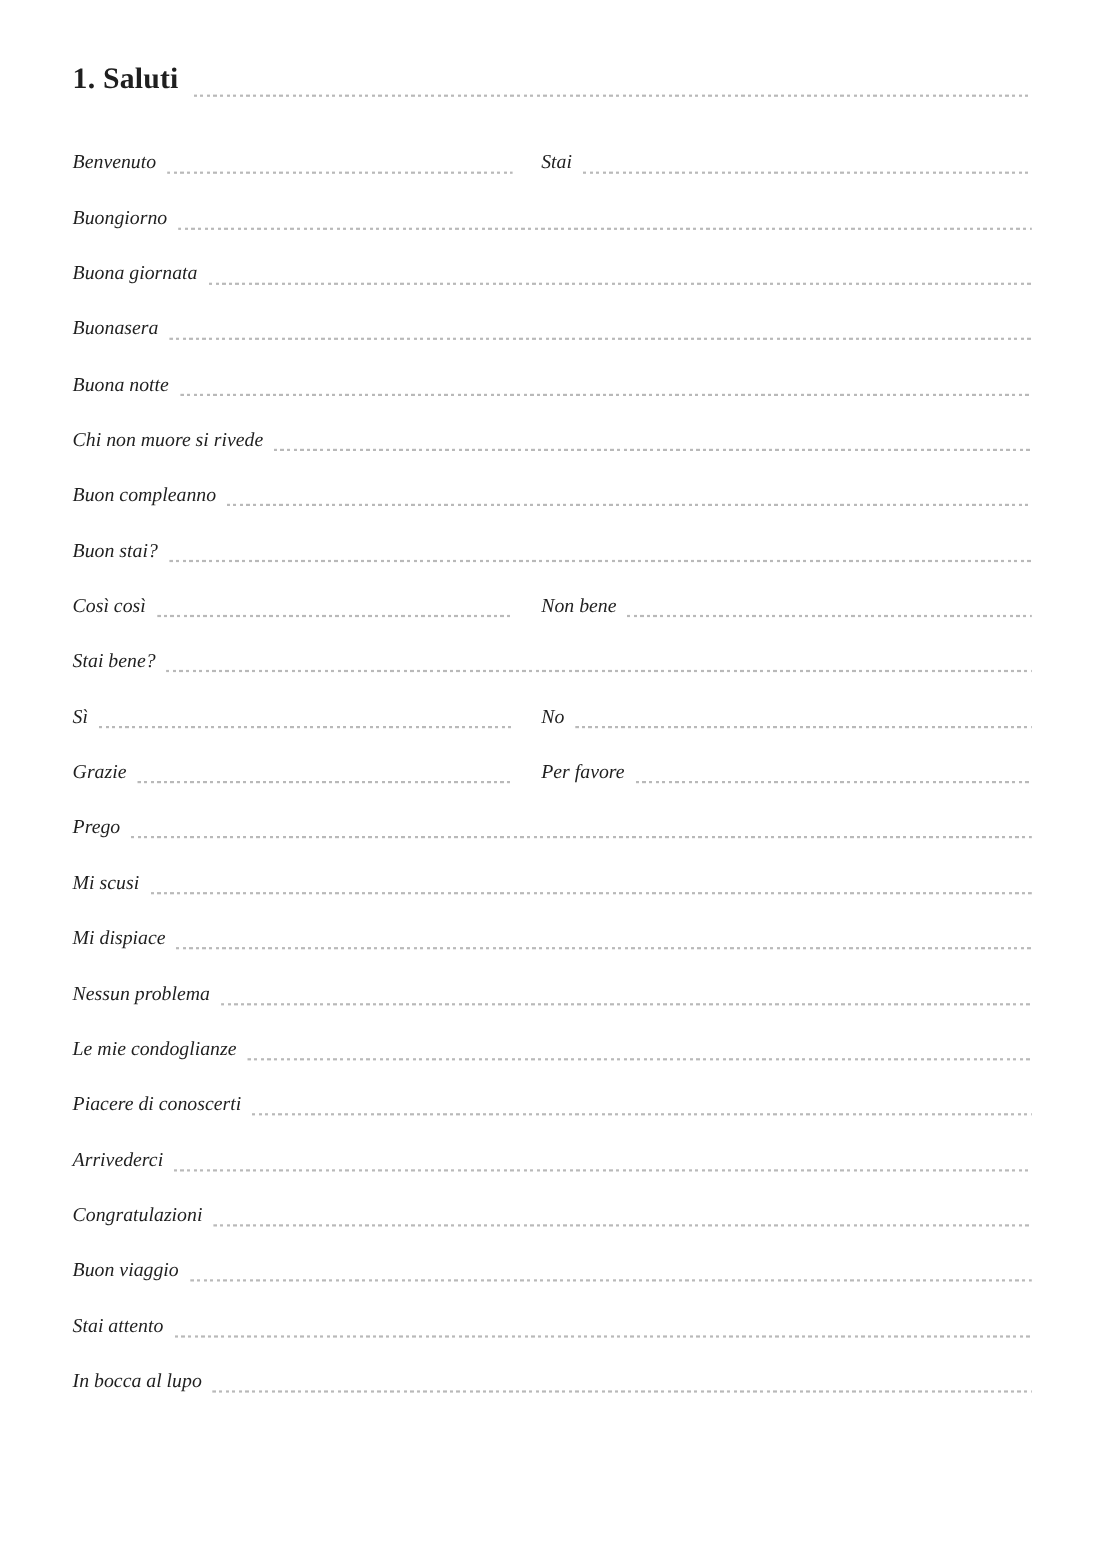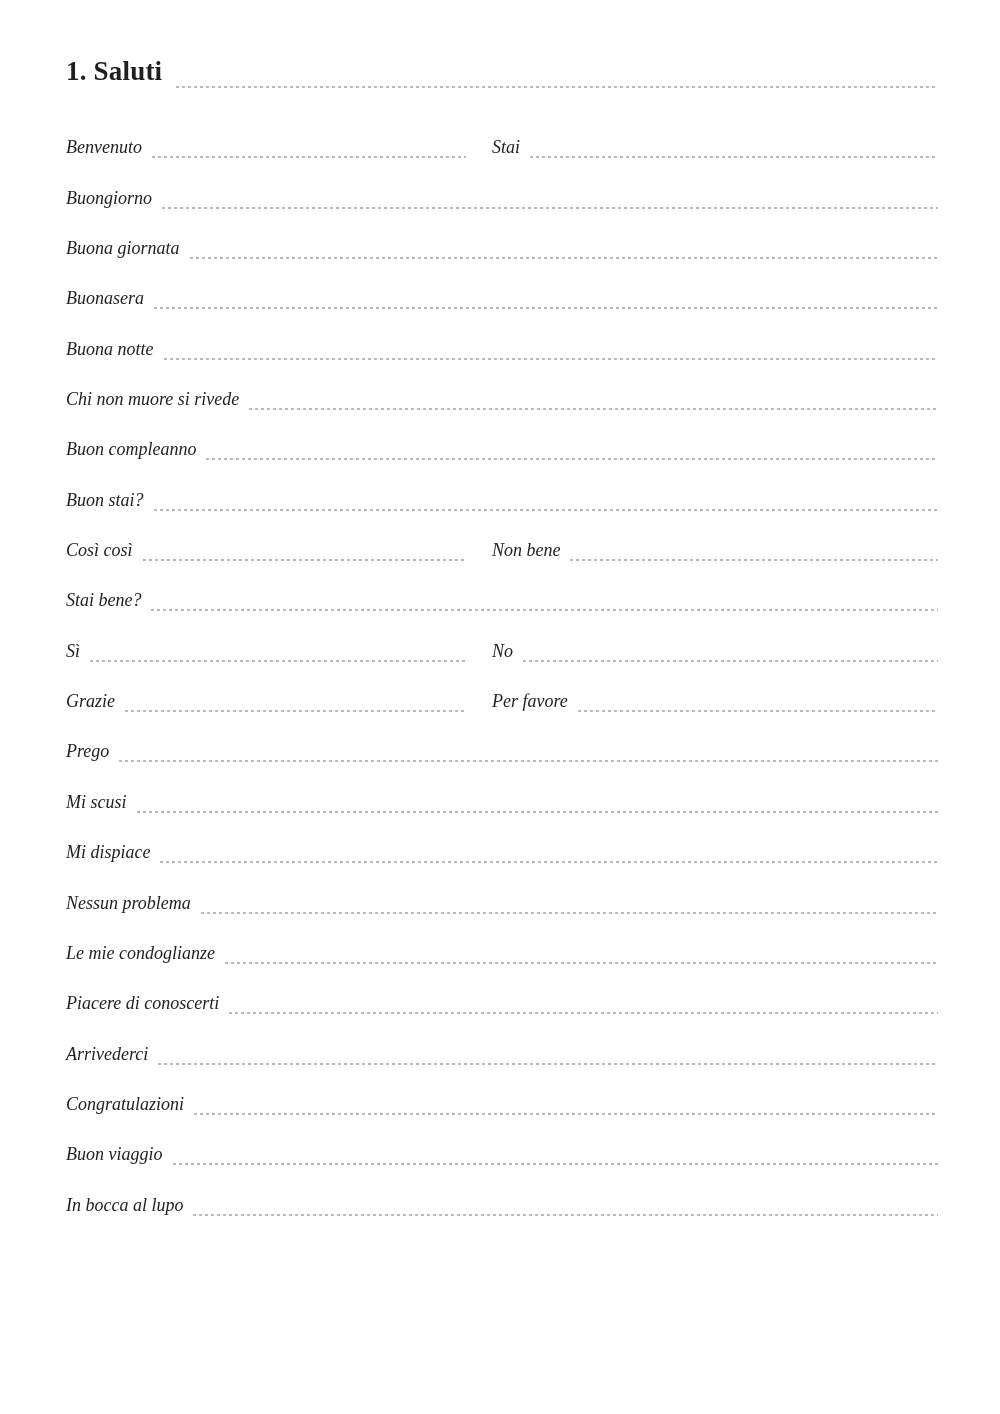--- a/index.html
+++ b/index.html
@@ -220,19 +220,25 @@
           </div>
         </div>
         <div class="row">
           <div class="cell full-cell">
             <span class="label">Buon viaggio</span>
             <span class="line"></span>
           </div>
         </div>
         <div class="row">
           <div class="cell full-cell">
+            <span class="label">Stai attento</span>
+            <span class="line"></span>
+          </div>
+        </div>
+        <div class="row">
+          <div class="cell full-cell">
             <span class="label">In bocca al lupo</span>
             <span class="line"></span>
           </div>
         </div>
       </div>
   </div>
 </div>
 
 </body></html>

